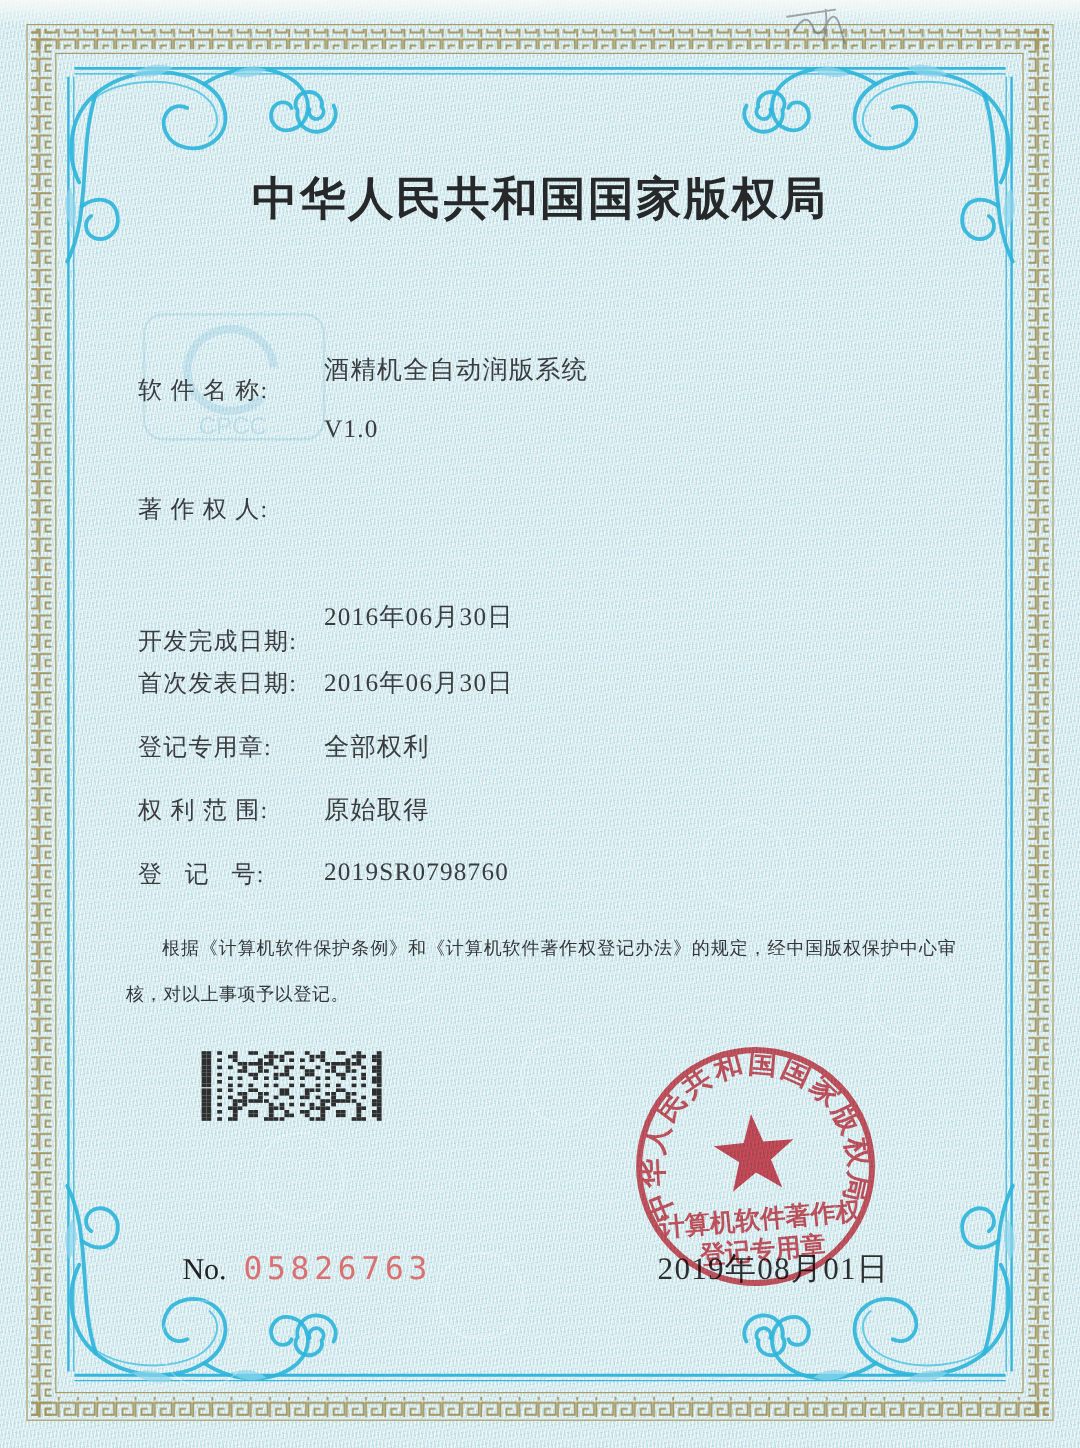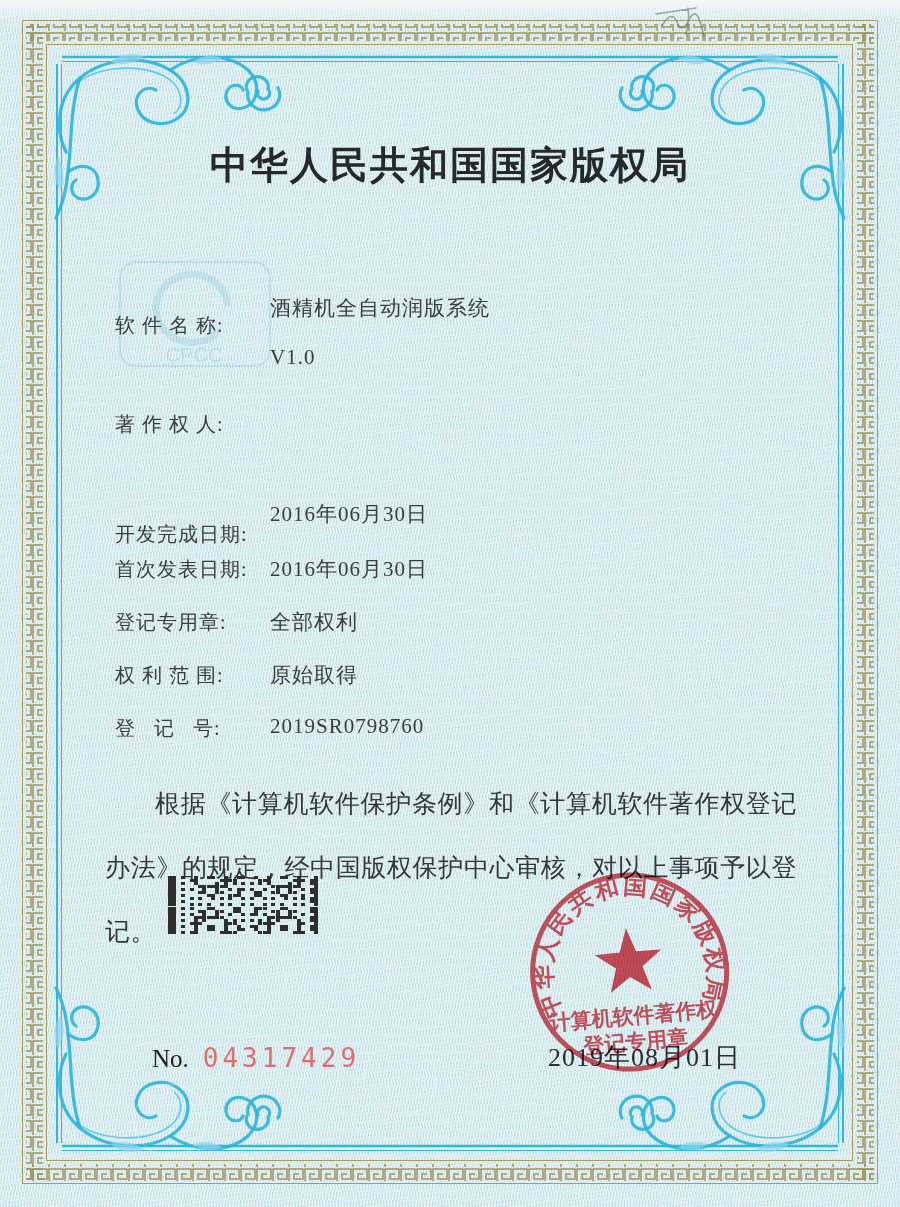--- a/index.html
+++ b/index.html
@@ -25,21 +25,21 @@
     font-size:38px;font-weight:600;letter-spacing:2px;}
   .subtitle{position:absolute;top:198px;left:0;width:100%;text-align:center;
     font-size:41px;font-weight:700;letter-spacing:3px;}
   .cert-no{position:absolute;top:269px;right:138px;font-size:17px;letter-spacing:1px;color:#33363a;}
   .cert-no .lbl{margin-right:14px;}
 
   .field-label{position:absolute;left:115px;font-size:20px;color:#3a3d40;letter-spacing:1px;white-space:pre;}
   .field-value{position:absolute;left:270px;font-size:21px;color:#3a3d40;letter-spacing:1px;white-space:pre;}
 
   .statement{position:absolute;left:105px;top:772px;width:692px;
-    font-size:25px;line-height:2.55;text-align:justify;text-indent:2em;color:#34373a;letter-spacing:.5px;}
+    font-size:15px;line-height:2.55;text-align:justify;text-indent:2em;color:#34373a;letter-spacing:.5px;}
 
   .cpcc-wm{position:absolute;left:116px;top:258px;width:200px;height:120px;opacity:.5;pointer-events:none;}
 
   .barcode{position:absolute;left:168px;top:876px;width:152px;height:59px;}
   .barcode i{position:absolute;width:4px;height:3px;background:#2e2e2e;}
 
   .seal-date{position:absolute;left:548px;top:1040px;font-size:26px;letter-spacing:1px;color:#2c2e30;}
   .seal{position:absolute;left:515px;top:860px;width:232px;height:232px;
     transform:rotate(-5deg);mix-blend-mode:multiply;opacity:.93;}
   .seal-ring-text{font-family:"Liberation Sans","DejaVu Sans",sans-serif;font-weight:700;
@@ -435,19 +435,19 @@
     <path id="sealArc" d="M47.4,151 A78,78 0 1 1 182.6,151" fill="none"></path>
     <text class="seal-ring-text" style="font-family:'Liberation Sans',sans-serif;font-weight:700;font-size:24px;letter-spacing:2.5px;">
       <textPath href="#sealArc" startOffset="50%" text-anchor="middle">中华人民共和国国家版权局</textPath>
     </text>
     <polygon fill="#d9404d" points="115,68 123.2,91.7 148.3,92.2 128.3,107.3 135.6,131.3 115,117 94.4,131.3 101.7,107.3 81.7,92.2 106.8,91.7"></polygon>
     <text class="inner-line" x="115" y="163" text-anchor="middle" font-size="21">计算机软件著作权</text>
     <text class="inner-line" x="115" y="189" text-anchor="middle" font-size="21">登记专用章</text>
   </svg>
 
   <div class="serial">
-    <span>No.</span><span class="num">04317429</span>
+    <span>No.</span><span class="num">05826763</span>
   </div>
 
   <svg class="handwriting" viewBox="0 0 150 48">
     <path d="M14,26 q10,-18 16,-2 q4,10 12,-6 q6,-10 10,4 l4,14 M8,14 l40,-6 M40,8 q2,14 -2,26" fill="none" stroke="#6a6f74" stroke-width="1.6" stroke-linecap="round" opacity=".8"></path>
   </svg>
 </div>
 
 </body></html>

